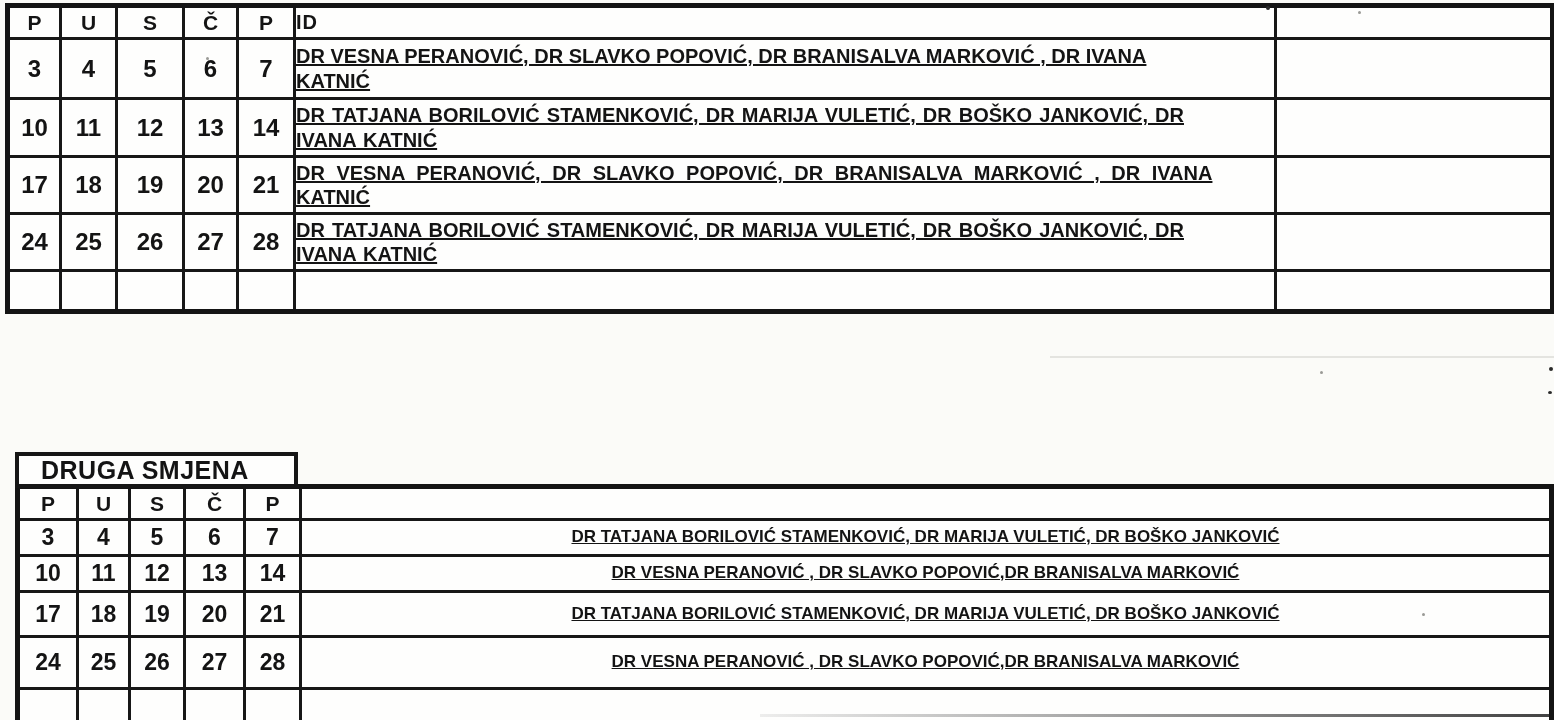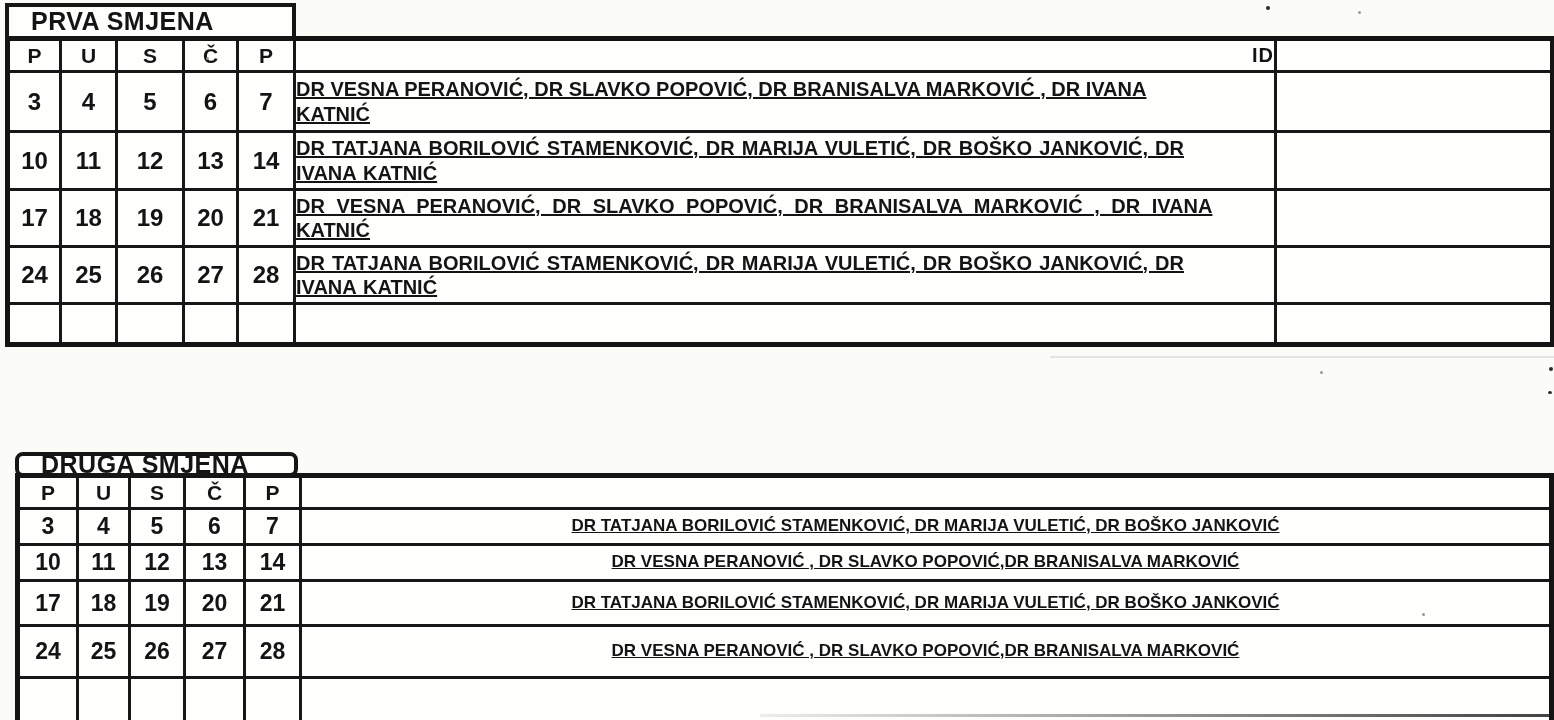--- a/index.html
+++ b/index.html
@@ -23,25 +23,25 @@
     border:3px solid #171717;padding:0;overflow:hidden;
     vertical-align:middle;
   }
   table.sched-table{border:5px solid #141414;}
   
   #t1{left:5px;top:3px;}
   #t1 .shift-box{width:291px;height:37px;margin-bottom:-4px;position:relative;z-index:2;}
   #t1 table{width:1545px;}
   
   #t2{left:15px;top:452px;}
-  #t2 .shift-box{width:283px;height:25px;margin-bottom:-4px;position:relative;z-index:2;border-radius:8px;}
+  #t2 .shift-box{width:283px;height:36px;margin-bottom:-4px;position:relative;z-index:2;}
   #t2 table{width:1534px;}
 
   td.day-letter{text-align:center;font-size:21px;}
-  td.id-head{text-align:right;font-size:20px;letter-spacing:1px;}
+  td.id-head{text-align:left;font-size:20px;letter-spacing:1px;}
   td.date{text-align:center;font-size:24px;}
   #t2 td.date{font-size:23px;}
   td.names{
     font-size:20px;line-height:1.22;text-align:left;
     padding:3px 10px 2px 10px;white-space:pre-line;text-decoration:underline;
   }
   #t2 td.names{
     font-size:17px;text-align:center;padding:2px 14px;white-space:normal;
   }
   
@@ -62,21 +62,20 @@
   .artifact-line{position:absolute;background:#e4e4e0;}
   .bottom-cut-line{
     position:absolute;left:760px;top:714px;width:789px;height:3px;
     background:linear-gradient(to right,rgba(40,40,40,.08),rgba(20,20,20,.8));
   }
 </style>
 </head>
 <body>
 
 <div class="sched" id="t1">
-  <div class="shift-box">PRVA SMJENA</div>
   <table class="sched-table">
     <colgroup>
       <col style="width:53px">
         <col style="width:56px">
         <col style="width:67px">
       <col style="width:54px">
         <col style="width:57px">
         <col style="width:981px">
       <col style="width:277px">
     </colgroup>

